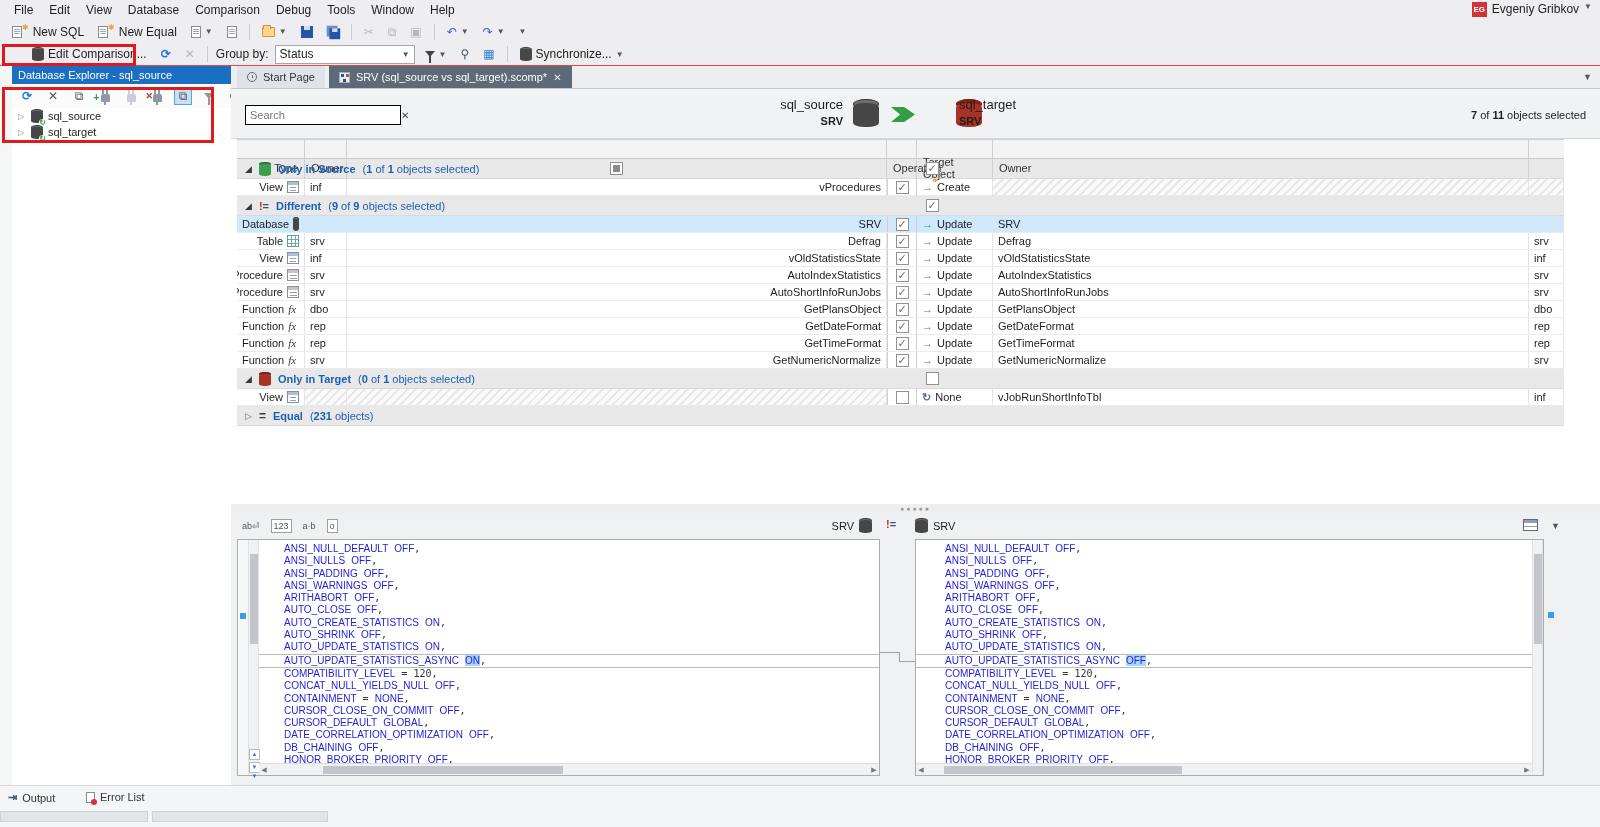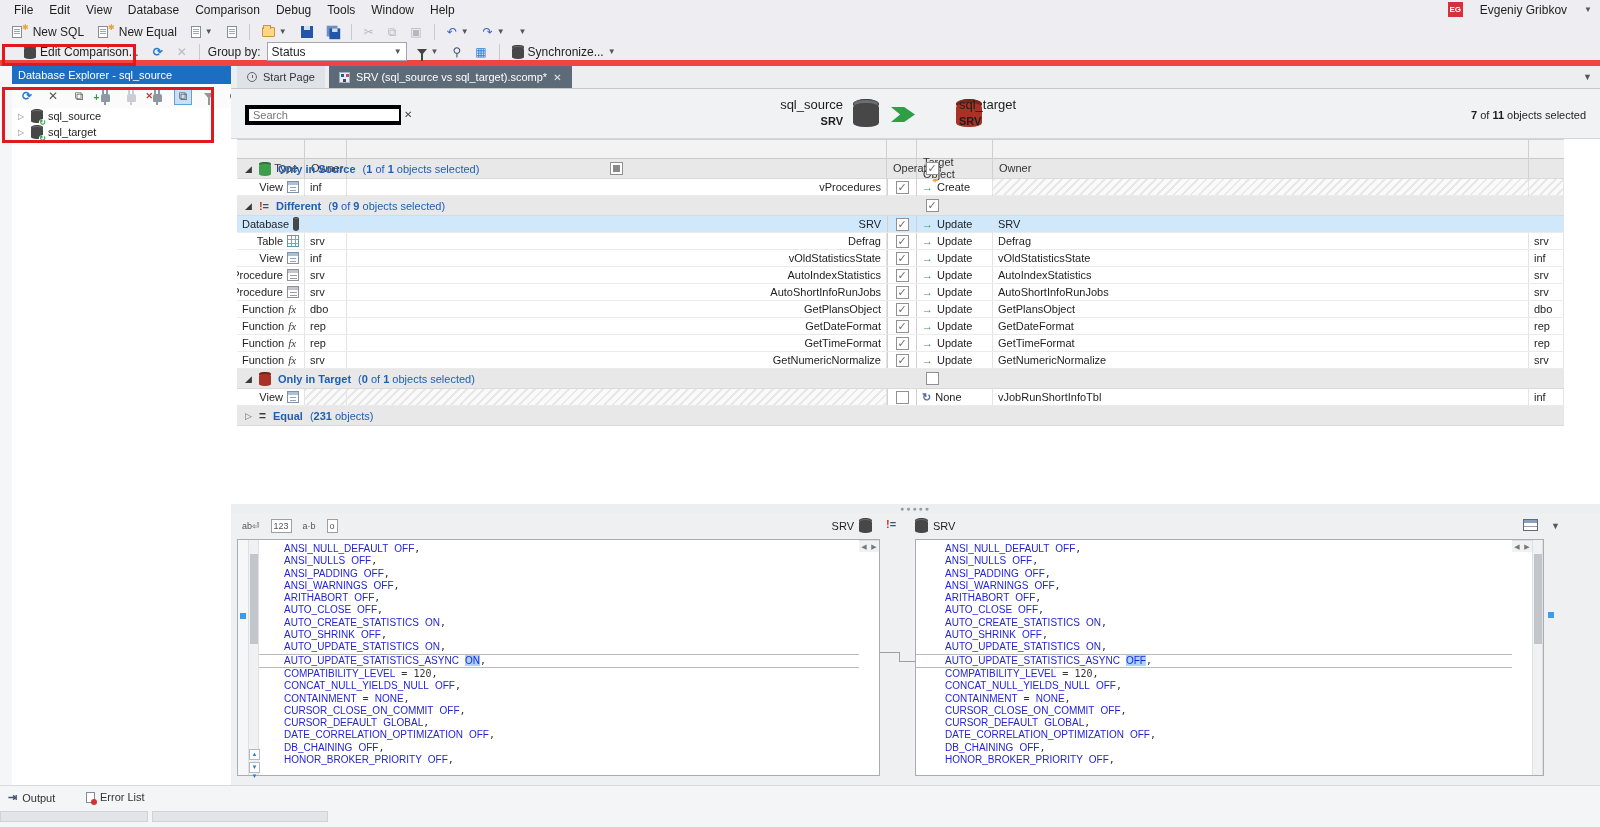--- a/index.html
+++ b/index.html
@@ -13,25 +13,25 @@
     --source-db:#3d3d3d;
     --target-db:#a93226;
     --chrome:#eeeef2;
   }
   *{box-sizing:border-box;margin:0;padding:0;font-family:"Liberation Sans",sans-serif;}
   html,body{width:1600px;height:827px;overflow:hidden;background:#f5f6f7;font-size:12px;color:#1e1e1e;}
   .abs{position:absolute;}
   
   #menubar{position:absolute;left:0;top:0;width:1600px;height:20px;background:var(--chrome);display:flex;align-items:center;padding-left:6px;gap:2px;}
   .menu-item{padding:2px 8px;cursor:default;}
-  #account{position:absolute;right:8px;top:2px;display:flex;align-items:center;gap:17px;}
+  #account{position:absolute;right:8px;top:2px;display:flex;gap:5px;}
   #account .badge{width:15px;height:15px;background:#d13438;color:#fff;font-size:8px;font-weight:bold;display:flex;align-items:center;justify-content:center;}
   .caret{font-size:8px;color:#555;}
   #toolbar1{position:absolute;left:0;top:20px;width:1600px;height:23px;background:var(--chrome);display:flex;align-items:center;padding-left:8px;gap:6px;}
-  #toolbar2{position:absolute;left:0;top:43px;width:1600px;height:23px;background:var(--chrome);display:flex;align-items:center;padding-left:16px;gap:6px;border-bottom:6px solid #ef4444;}
+  #toolbar2{position:absolute;left:0;top:43px;width:1600px;height:23px;background:var(--chrome);display:flex;align-items:center;padding-left:24px;gap:6px;border-bottom:1px solid #ef4444;}
   .tbtn{display:flex;align-items:center;gap:4px;padding:2px 4px;white-space:nowrap;}
   .tsep{width:1px;height:16px;background:#c9cad1;margin:0 2px;}
   .ticon{display:inline-block;font-size:12px;line-height:14px;}
   .gray{color:#b7b7bc;}
   .blue{color:#3a62c4;}
   .doc-ic{display:inline-block;width:10px;height:12px;background:#fff;border:1px solid #8a8a96;position:relative;}
   .doc-ic::after{content:"";position:absolute;left:1px;top:2px;width:6px;height:1px;box-shadow:0 2px 0 #9aa,0 4px 0 #9aa;background:#9aa;}
   .star{color:#e8a33d;font-size:8px;margin-left:-4px;margin-top:-8px;}
   .folder-ic{display:inline-block;width:13px;height:10px;background:#ffd58a;border:1px solid #c89543;border-radius:1px;position:relative;}
   .folder-ic::before{content:"";position:absolute;left:0;top:-3px;width:6px;height:3px;background:#ffd58a;border:1px solid #c89543;border-bottom:none;}
@@ -77,21 +77,21 @@
   .tab.active{background:#5d6a77;color:#fff;margin-left:4px;}
   .tab .x{font-size:10px;opacity:.85;}
   .clock-ic{display:inline-block;width:10px;height:10px;border:1px solid #666;border-radius:50%;position:relative;}
   .clock-ic::after{content:"";position:absolute;left:4px;top:2px;width:1px;height:3px;background:#666;box-shadow:1px 3px 0 -1px #666;}
   .scomp-ic{display:inline-block;width:11px;height:11px;position:relative;background:#e8eef5;border:1px solid #9db2c8;}
   .scomp-ic::before{content:"";position:absolute;left:1px;top:1px;width:3px;height:3px;background:#2b579a;box-shadow:5px 0 0 #c0504d,2px 5px 0 #4a4a4a;}
   #tab-overflow{position:absolute;right:8px;top:72px;color:#555;font-size:9px;}
   
   #doc{position:absolute;left:231px;top:88px;width:1369px;height:697px;background:#fff;border-top:1px solid #c5c8cc;}
   #cmp-header{position:absolute;left:0;top:0;width:1369px;height:50px;background:#f1f2f3;border-bottom:1px solid #d4d6d9;}
-  #search-box{position:absolute;left:14px;top:16px;width:156px;height:20px;background:#fff;border:4px solid #000000;display:flex;align-items:flex-start;}
+  #search-box{position:absolute;left:14px;top:16px;width:156px;height:20px;background:#fff;border:1px solid #000000;display:flex;align-items:center;}
   #search-box input{border:none;outline:none;flex:1;font-size:11px;padding:0 4px;color:#333;}
   #search-box .clear{padding:0 5px;color:#444;font-size:10px;}
   .srcname{position:absolute;right:0;text-align:right;}
   #src-label{right:757px;top:8px;font-size:13px;}
   #src-server{right:757px;top:26px;font-size:11px;font-weight:bold;}
   .cyl-big{width:26px;height:28px;}
   #src-cyl{left:622px;top:10px;}
   #big-arrow{position:absolute;left:660px;top:18px;width:24px;height:15px;background:var(--update-green);clip-path:polygon(0 0,55% 0,100% 50%,55% 100%,0 100%,38% 50%);}
   #tgt-cyl{left:696px;top:10px;}
   #tgt-label{position:absolute;left:728px;top:8px;font-size:13px;}
@@ -155,21 +155,21 @@
   #diff-caret{position:absolute;right:40px;top:8px;color:#555;font-size:9px;}
   .pane{position:absolute;top:26px;height:237px;background:#fff;border:1px solid #a9adb2;display:flex;}
   #pane-left{left:6px;width:643px;}
   #pane-right{left:684px;width:629px;}
   .markerbar{width:10px;background:#f6f7f8;position:relative;flex:none;}
   .marker{position:absolute;left:2px;width:6px;height:6px;background:#3d9be9;}
   .vscroll{width:11px;background:#f0f1f3;border-left:1px solid #e0e0e3;border-right:1px solid #e0e0e3;position:relative;flex:none;}
   .vthumb{position:absolute;left:1px;width:8px;background:#c2c5c9;}
   .navbtns{position:absolute;left:0;bottom:2px;width:11px;display:flex;flex-direction:column;gap:2px;align-items:center;}
   .navbtn{width:11px;height:11px;border:1px solid #b7bbc0;background:#fdfdfd;color:#2b7cd3;font-size:6px;line-height:9px;text-align:center;}
-  .codecol{flex:1;display:flex;flex-direction:row;overflow:hidden;position:relative;}
+  .codecol{flex:1;display:flex;flex-direction:column;overflow:hidden;position:relative;}
   .code{flex:1;overflow:hidden;padding-top:3px;}
   .codeline{font-family:"DejaVu Sans Mono",monospace;font-size:10px;line-height:12.3px;white-space:pre;color:#333;}
   #pane-left .codeline{padding-left:25px;}
   #pane-right .codeline{padding-left:29px;}
   .codeline .kw{color:var(--sql-keyword);}
   .codeline.diffline{border-top:1px solid #b9b9b9;border-bottom:1px solid #b9b9b9;}
   .codeline .hl{background:var(--diff-hl);}
   .hscroll{height:12px;background:#f0f1f3;border-top:1px solid #dcdee1;display:flex;align-items:center;position:relative;}
   .harrow{width:10px;font-size:7px;color:#777;text-align:center;}
   .htrack{flex:1;position:relative;height:100%;}

